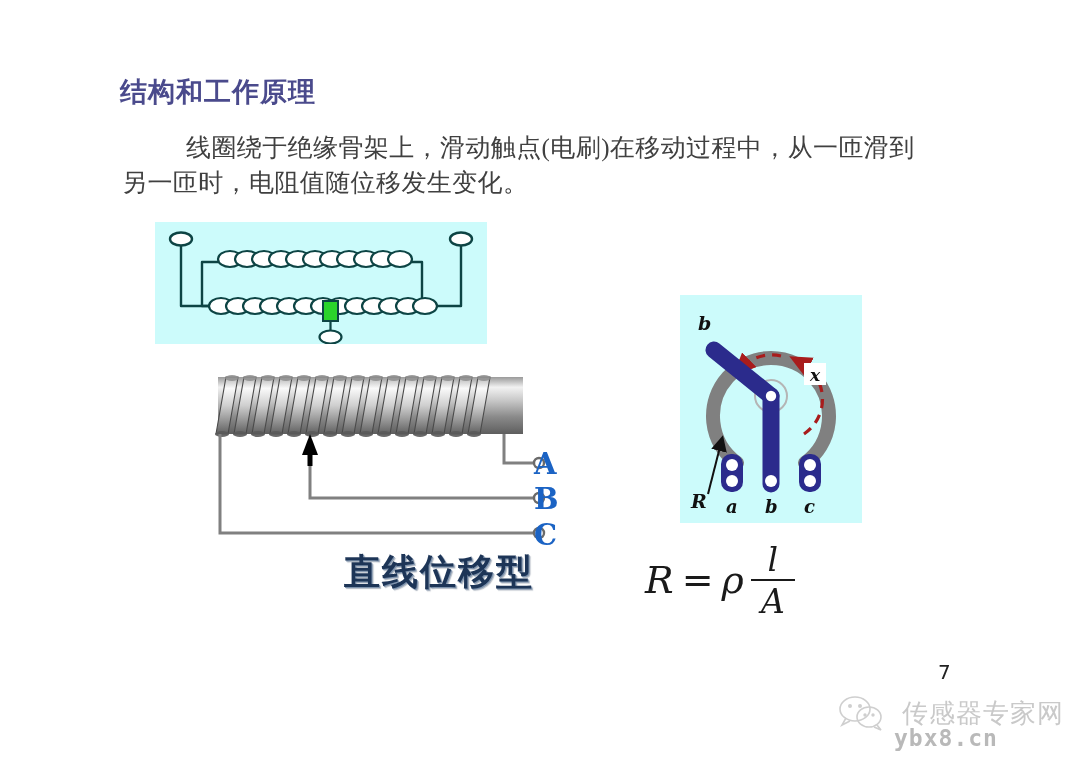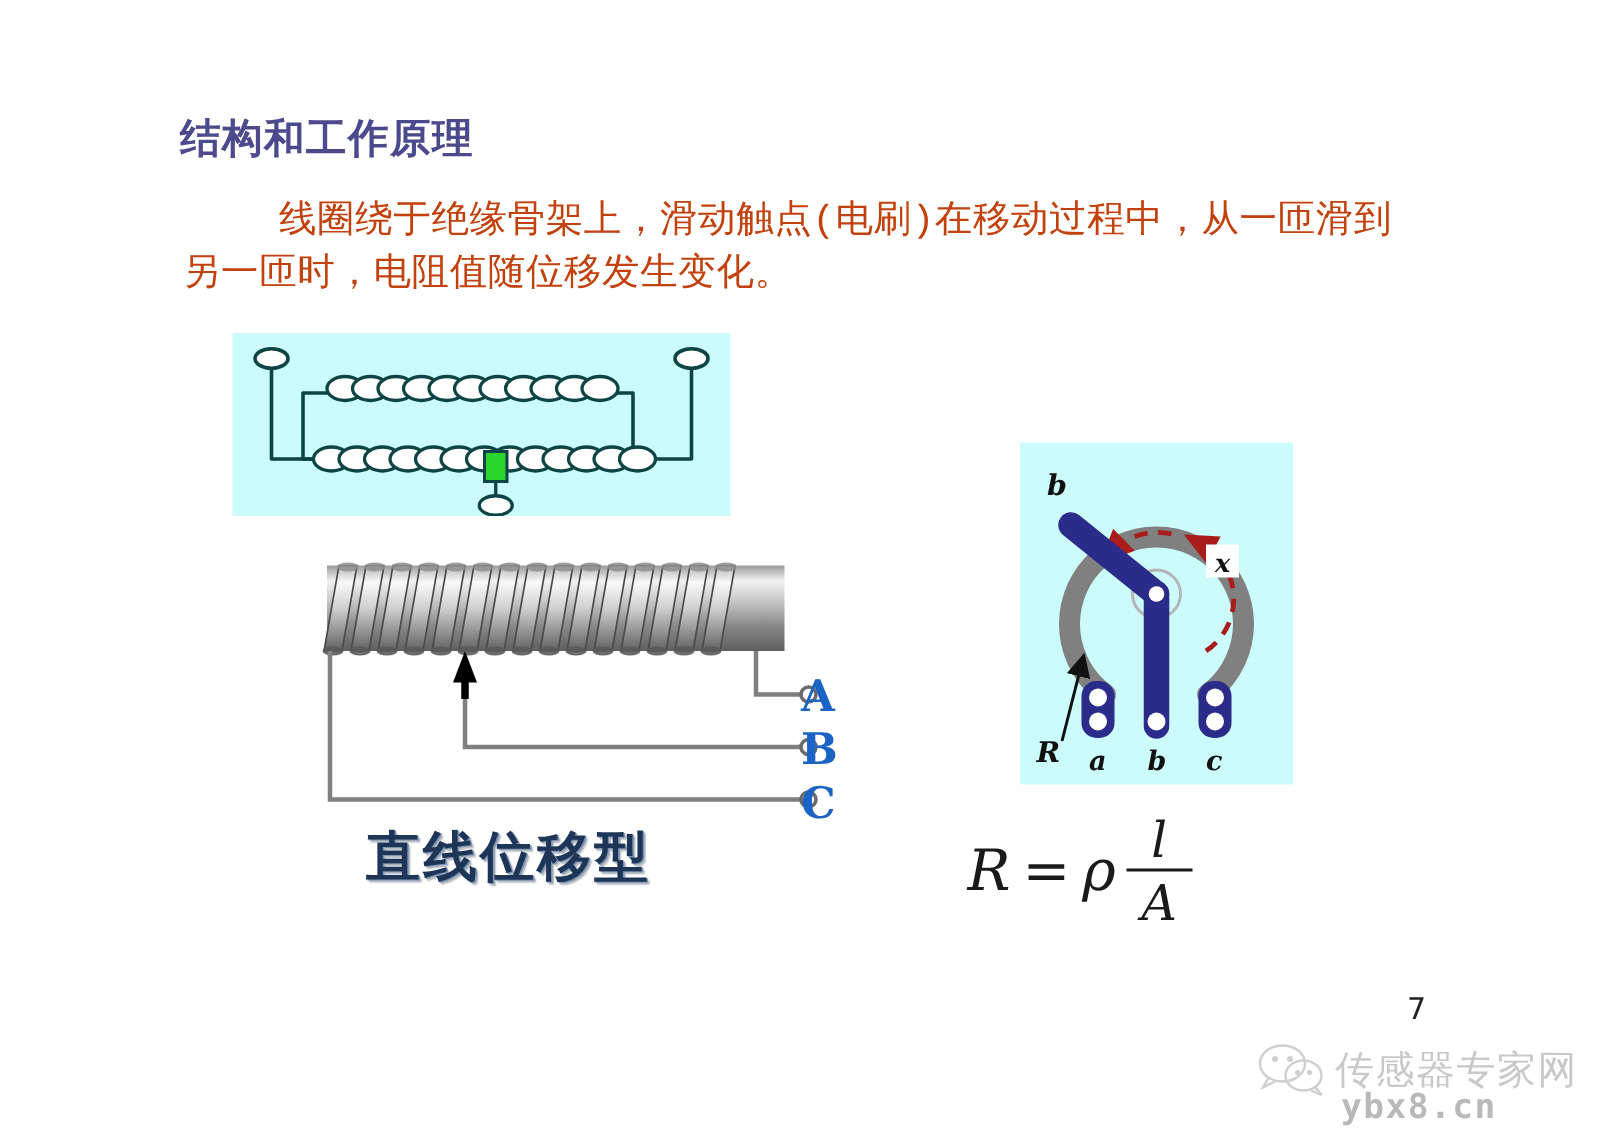--- a/index.html
+++ b/index.html
@@ -28,24 +28,24 @@
     letter-spacing: 1px;
     white-space: nowrap;
   }
 
   
   #body-text {
     position: absolute;
     left: 122px;
     top: 130px;
     width: 815px;
-    font-family: Liberation Mono, monospace;
+    font-family: Liberation Serif, serif;
     font-size: 25px;
     line-height: 35px;
-    color: #c2410c;
+    color: #404040;
     text-indent: 64px;
     letter-spacing: 0.4px;
   }
 
   
   #linear-panel {
     position: absolute;
     left: 155px;
     top: 222px;
     width: 332px;
@@ -75,21 +75,21 @@
   #letter-a { left: 534px; top: 447px; }
   #letter-b { left: 534px; top: 482px; }
   #letter-c { left: 534px; top: 518px; }
 
   
   #caption {
     position: absolute;
     left: 244px;
     top: 552px;
     width: 290px;
-    text-align: left;
+    text-align: right;
     font-family: "DejaVu Sans", "Liberation Sans", sans-serif;
     font-size: 36px;
     font-weight: bold;
     line-height: 40px;
     color: #1d3557;
     letter-spacing: 2px;
     text-shadow: 1px 1px 0 #7e93ad, 2px 2px 1px rgba(40,60,90,0.35);
   }
 
   
@@ -147,21 +147,21 @@
   #watermark {
     position: absolute;
     left: 838px;
     top: 694px;
     width: 230px;
     height: 60px;
   }
   #wm-row {
     display: flex;
     align-items: center;
-    gap: 6px;
+    gap: 18px;
   }
   #wm-text {
     font-family: "DejaVu Sans", "Liberation Sans", sans-serif;
     font-size: 26px;
     color: #c9c9c9;
     letter-spacing: 1px;
     white-space: nowrap;
   }
   #wm-url {
     position: absolute;

